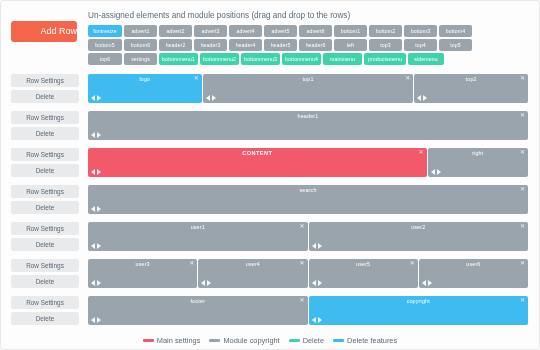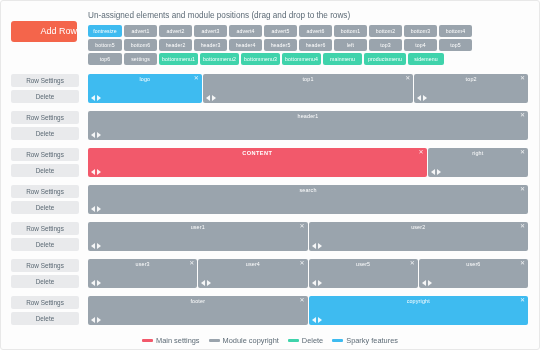--- a/index.html
+++ b/index.html
@@ -387,17 +387,17 @@
       <div class="legend-item">
         <span class="legend-swatch" style="background: rgb(154, 164, 173);"></span>
         <span class="legend-label">Module copyright</span>
       </div>
       <div class="legend-item">
         <span class="legend-swatch" style="background: rgb(63, 211, 171);"></span>
         <span class="legend-label">Delete</span>
       </div>
       <div class="legend-item">
         <span class="legend-swatch" style="background: rgb(62, 187, 240);"></span>
-        <span class="legend-label">Sparky features</span>
+        <span class="legend-label">Delete features</span>
       </div>
     </div>
 
 </div>
 
 </body></html>

